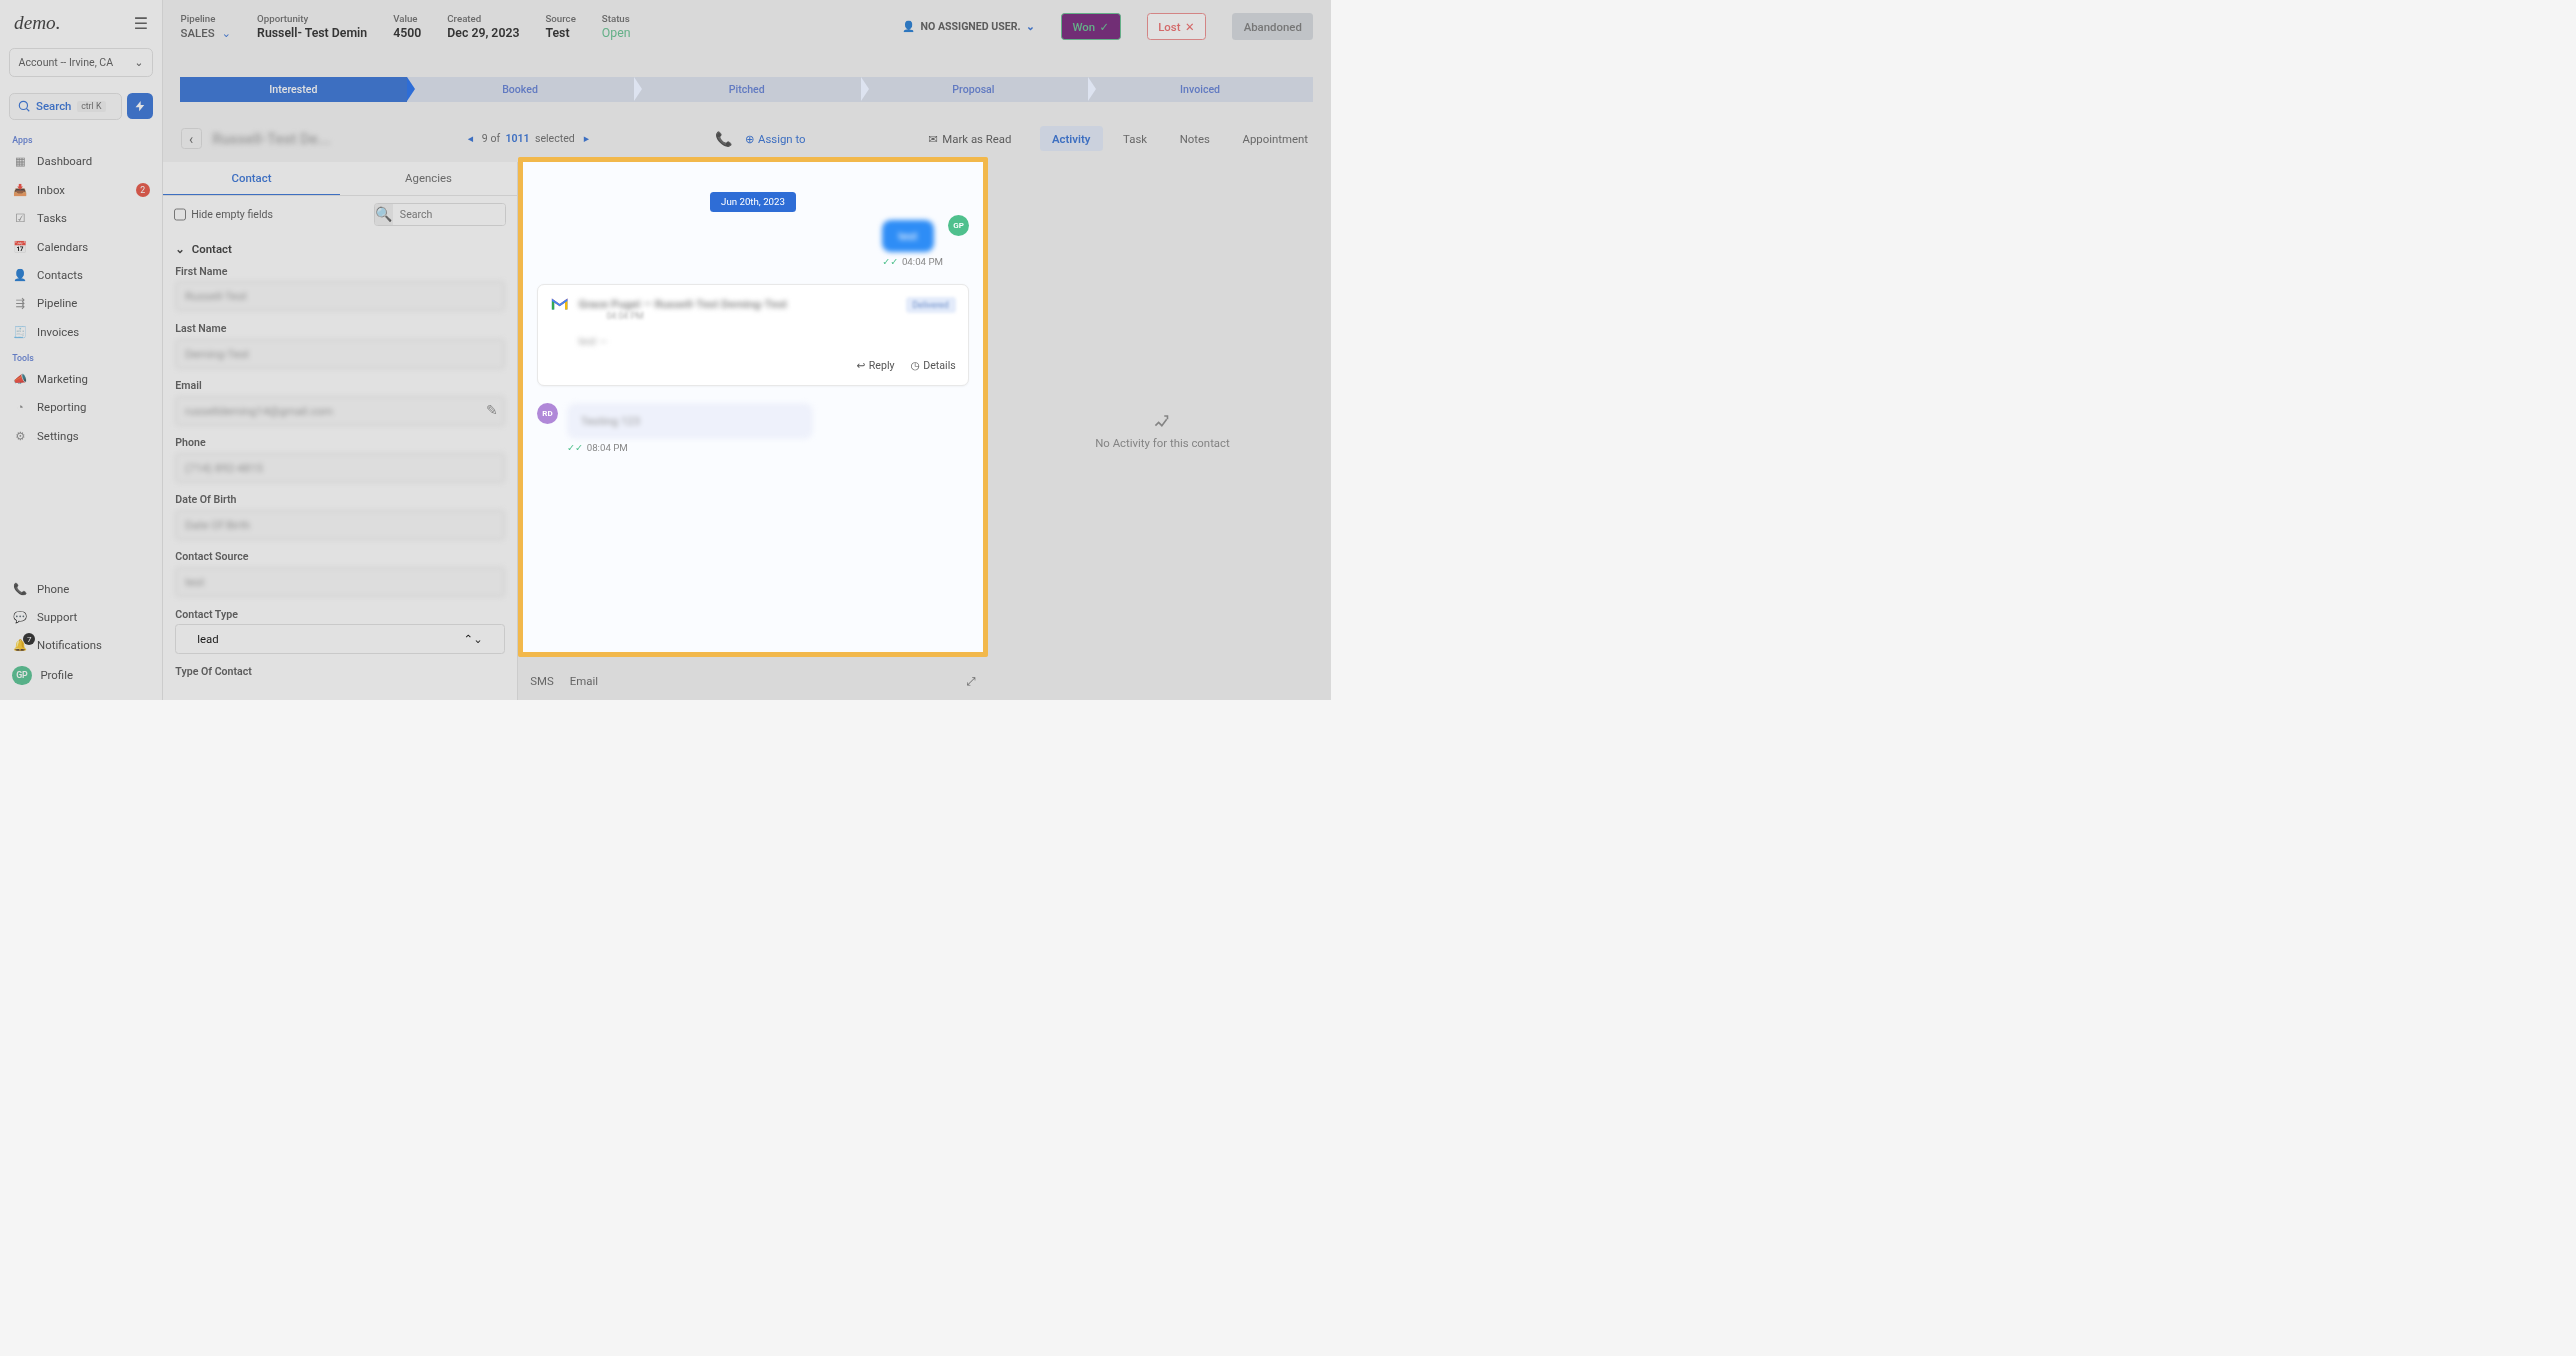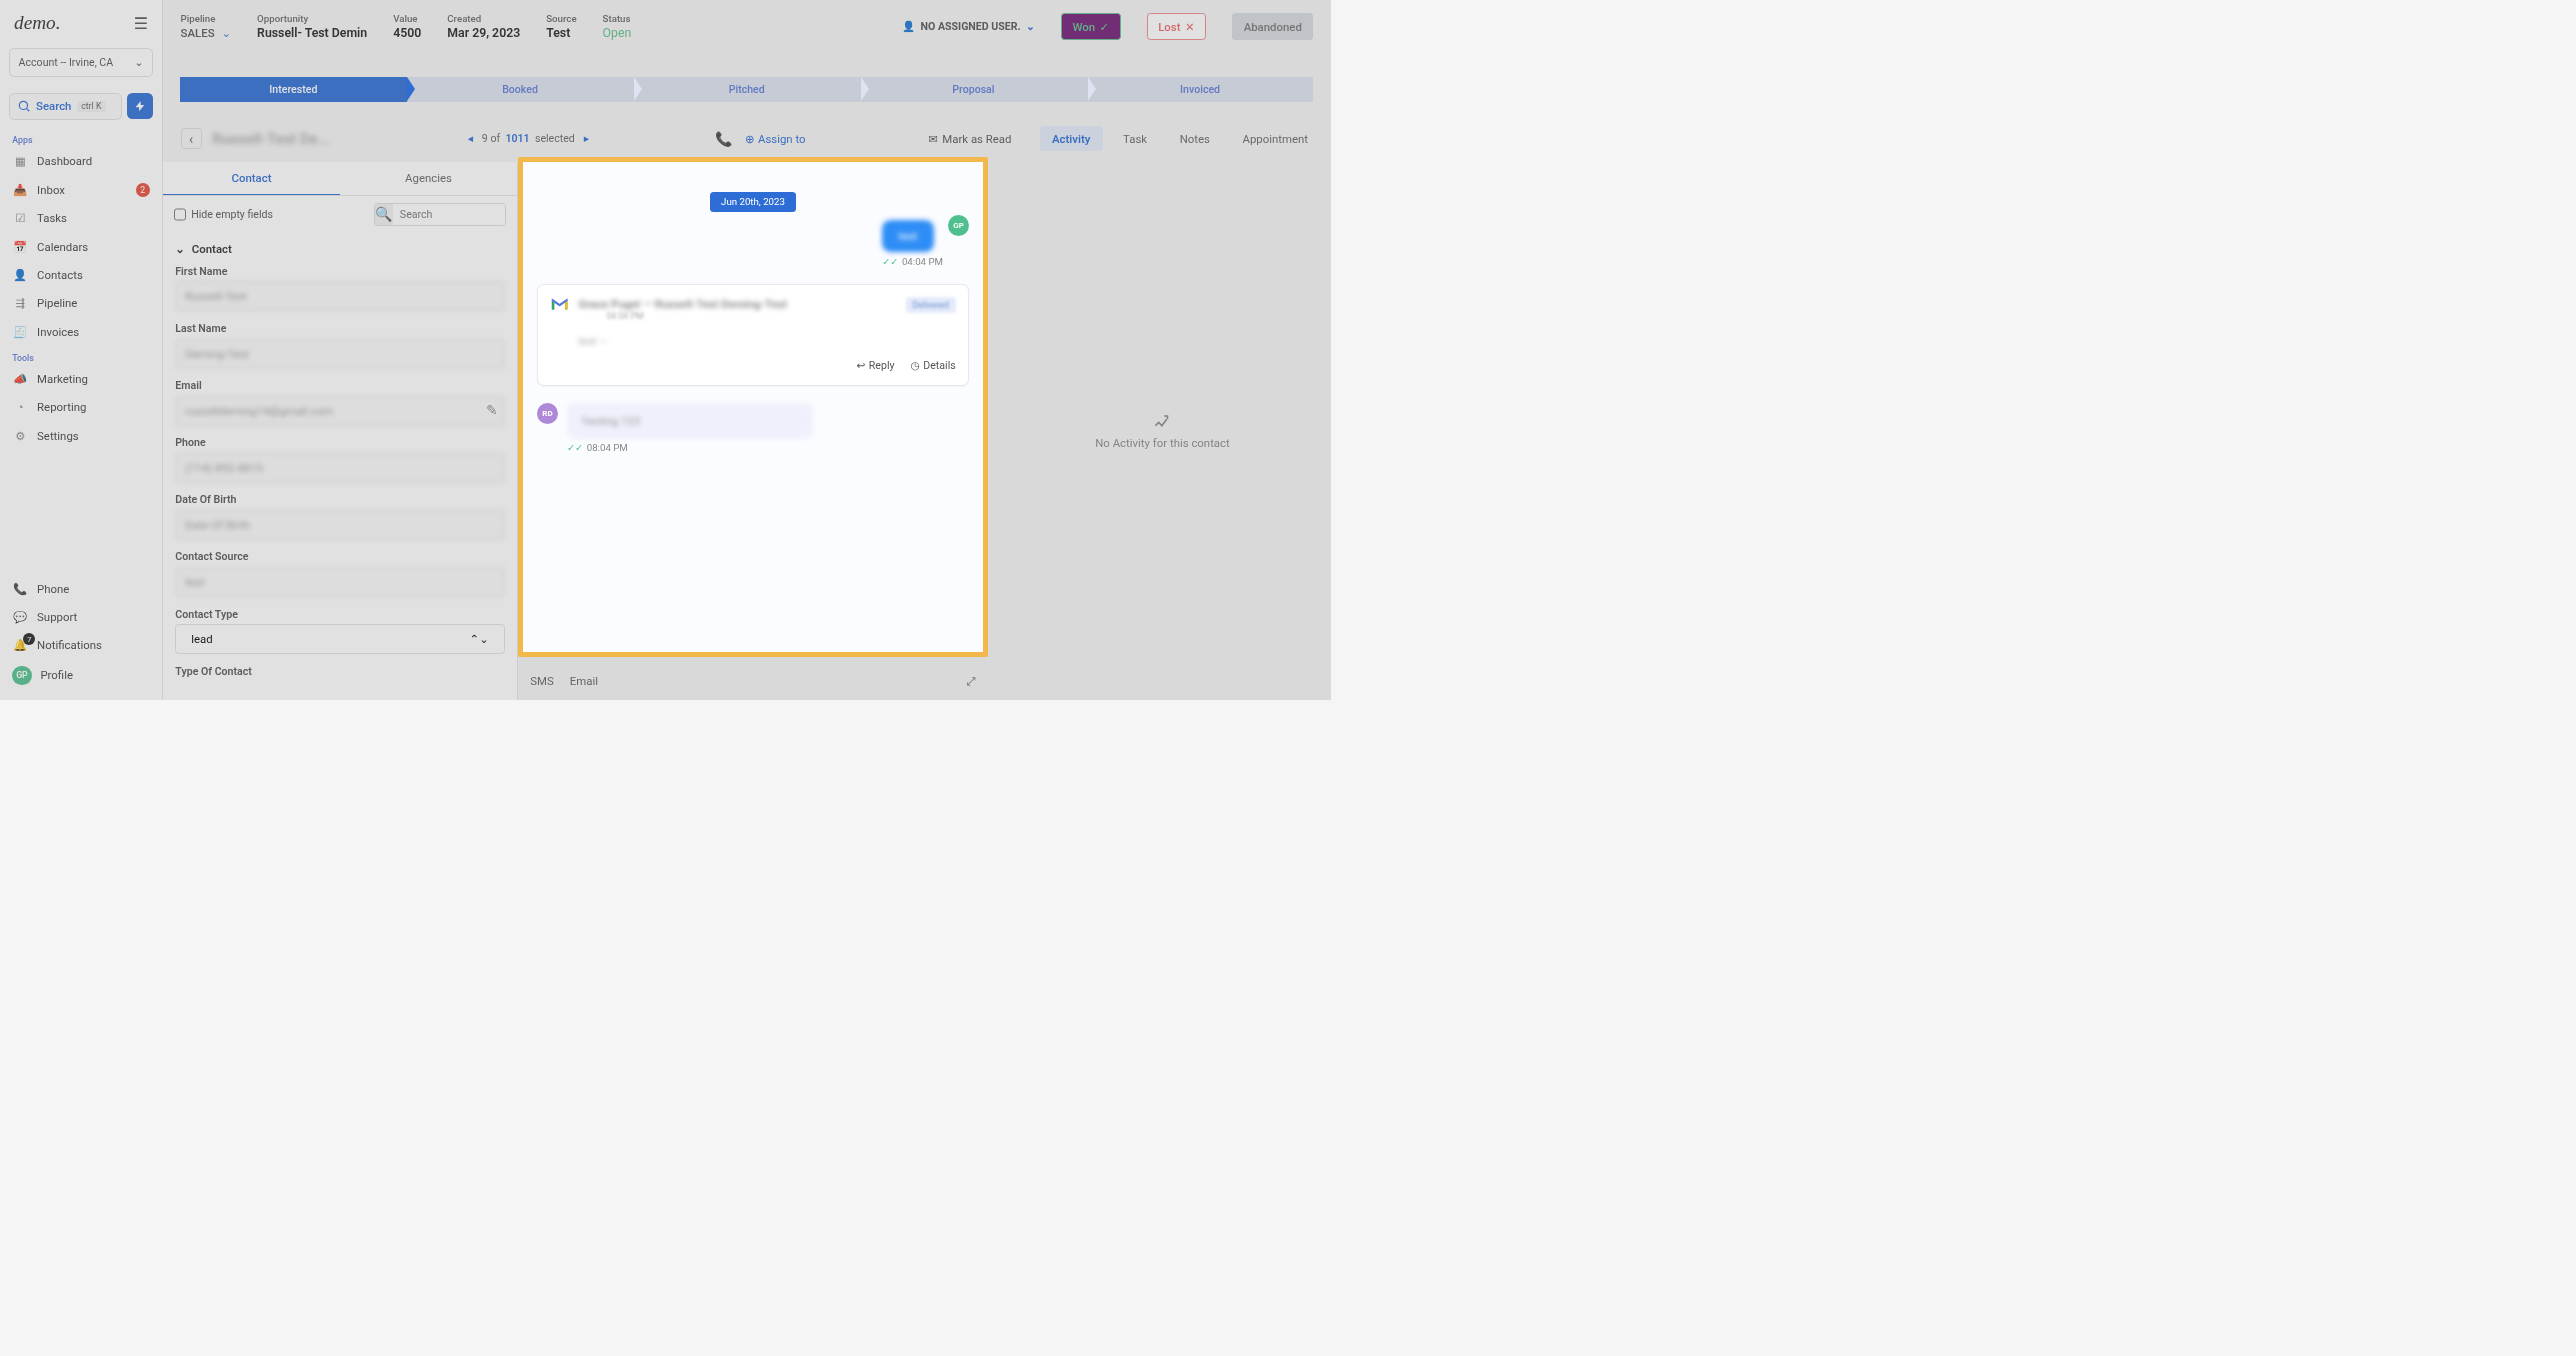--- a/index.html
+++ b/index.html
@@ -72,21 +72,21 @@
 .hide-empty { display: flex; align-items: center; gap: 5.3px; font-size: 10.6px; color: #555; }
 .hide-empty input { width: 12.3px; height: 12.3px; }
 .field-search { flex: 1; display: flex; border: 0.9px solid #ddd; border-radius: 3.5px; overflow: hidden; margin-left: auto; max-width: 132px; }
 .field-search .sicn { width: 23px; display: flex; align-items: center; justify-content: center; background: #f0f0f0; color: #888; }
 .field-search input { border: none; padding: 4.4px 7px; font-size: 10.6px; flex: 1; outline: none; }
 .section-collapse { display: flex; align-items: center; gap: 7px; padding: 8.8px 12.3px; font-size: 11.4px; font-weight: 600; color: #333; cursor: pointer; }
 .field-group { padding: 0 12.3px 10.6px; }
 .field-lbl { font-size: 10.6px; color: #555; font-weight: 600; margin-bottom: 3.5px; }
 .field-input { width: 100%; padding: 7px 8.8px; border: 0.9px solid #e0e0e0; border-radius: 3.5px; font-size: 11.4px; background: #fafafa; color: #888; }
 .field-input.blurred { filter: blur(2.6px); color: #999; }
-.field-select { width: 100%; padding: 7px 15px; border: 0.9px solid #e0e0e0; border-radius: 3.5px; font-size: 11.4px; background: #fff; display: flex; justify-content: space-between; align-items: center; }
+.field-select { width: 100%; padding: 7px 21px; border: 0.9px solid #e0e0e0; border-radius: 3.5px; font-size: 11.4px; background: #fff; display: flex; justify-content: space-between; align-items: center; }
 
 
 .activity-panel { position: absolute; left: 994px; top: 162px; right: 0; bottom: 0; display: flex; flex-direction: column; align-items: center; justify-content: center; color: #888; font-size: 11.4px; }
 .activity-panel svg { width: 19.3px; height: 19.3px; margin-bottom: 5.3px; }
 
 
 .convo-wrap { position: absolute; left: 518px; top: 157px; width: 470px; height: 500px; border: 5.3px solid #f2b84b; background: #fafcff; border-radius: 1.8px; padding: 17.6px 14px 8.8px; display: flex; flex-direction: column; }
 .convo-began { text-align: center; }
 .convo-began-pill { display: inline-block; background: #eef1f6; padding: 4.4px 12.3px; border-radius: 12.3px; font-size: 10.6px; color: #555; font-weight: 500; }
 .convo-began-date { font-size: 9.7px; color: #888; margin-top: 3.5px; }
@@ -229,21 +229,21 @@
   <div class="header-field">
     <span class="header-label">Opportunity</span>
     <span class="header-value">Russell- Test Demin</span>
   </div>
   <div class="header-field">
     <span class="header-label">Value</span>
     <span class="header-value">4500</span>
   </div>
   <div class="header-field">
     <span class="header-label">Created</span>
-    <span class="header-value">Mar 29, 2023</span>
+    <span class="header-value">Dec 29, 2023</span>
   </div>
   <div class="header-field">
     <span class="header-label">Source</span>
     <span class="header-value">Test</span>
   </div>
   <div class="header-field">
     <span class="header-label">Status</span>
     <span class="status-open">Open</span>
   </div>
   <div class="header-spacer"></div>

